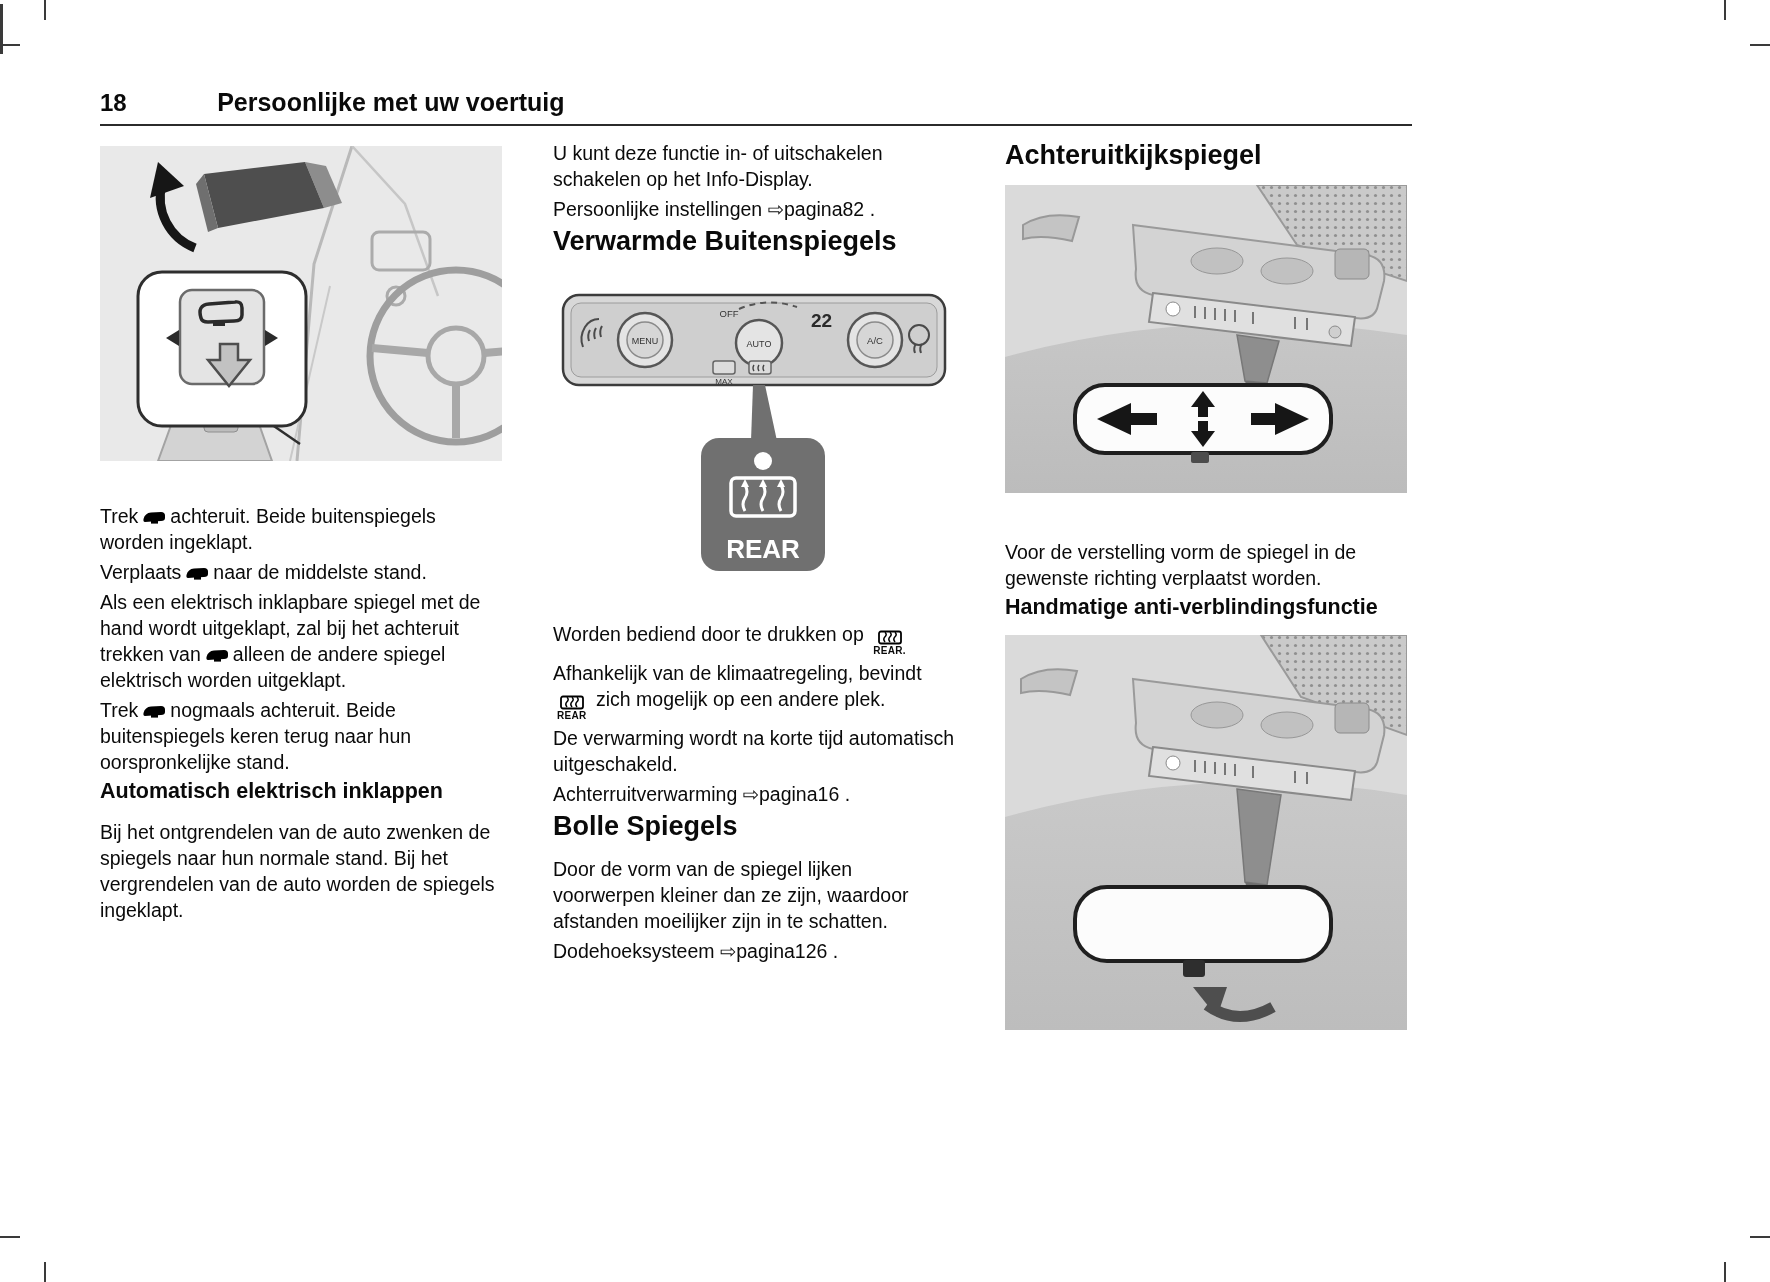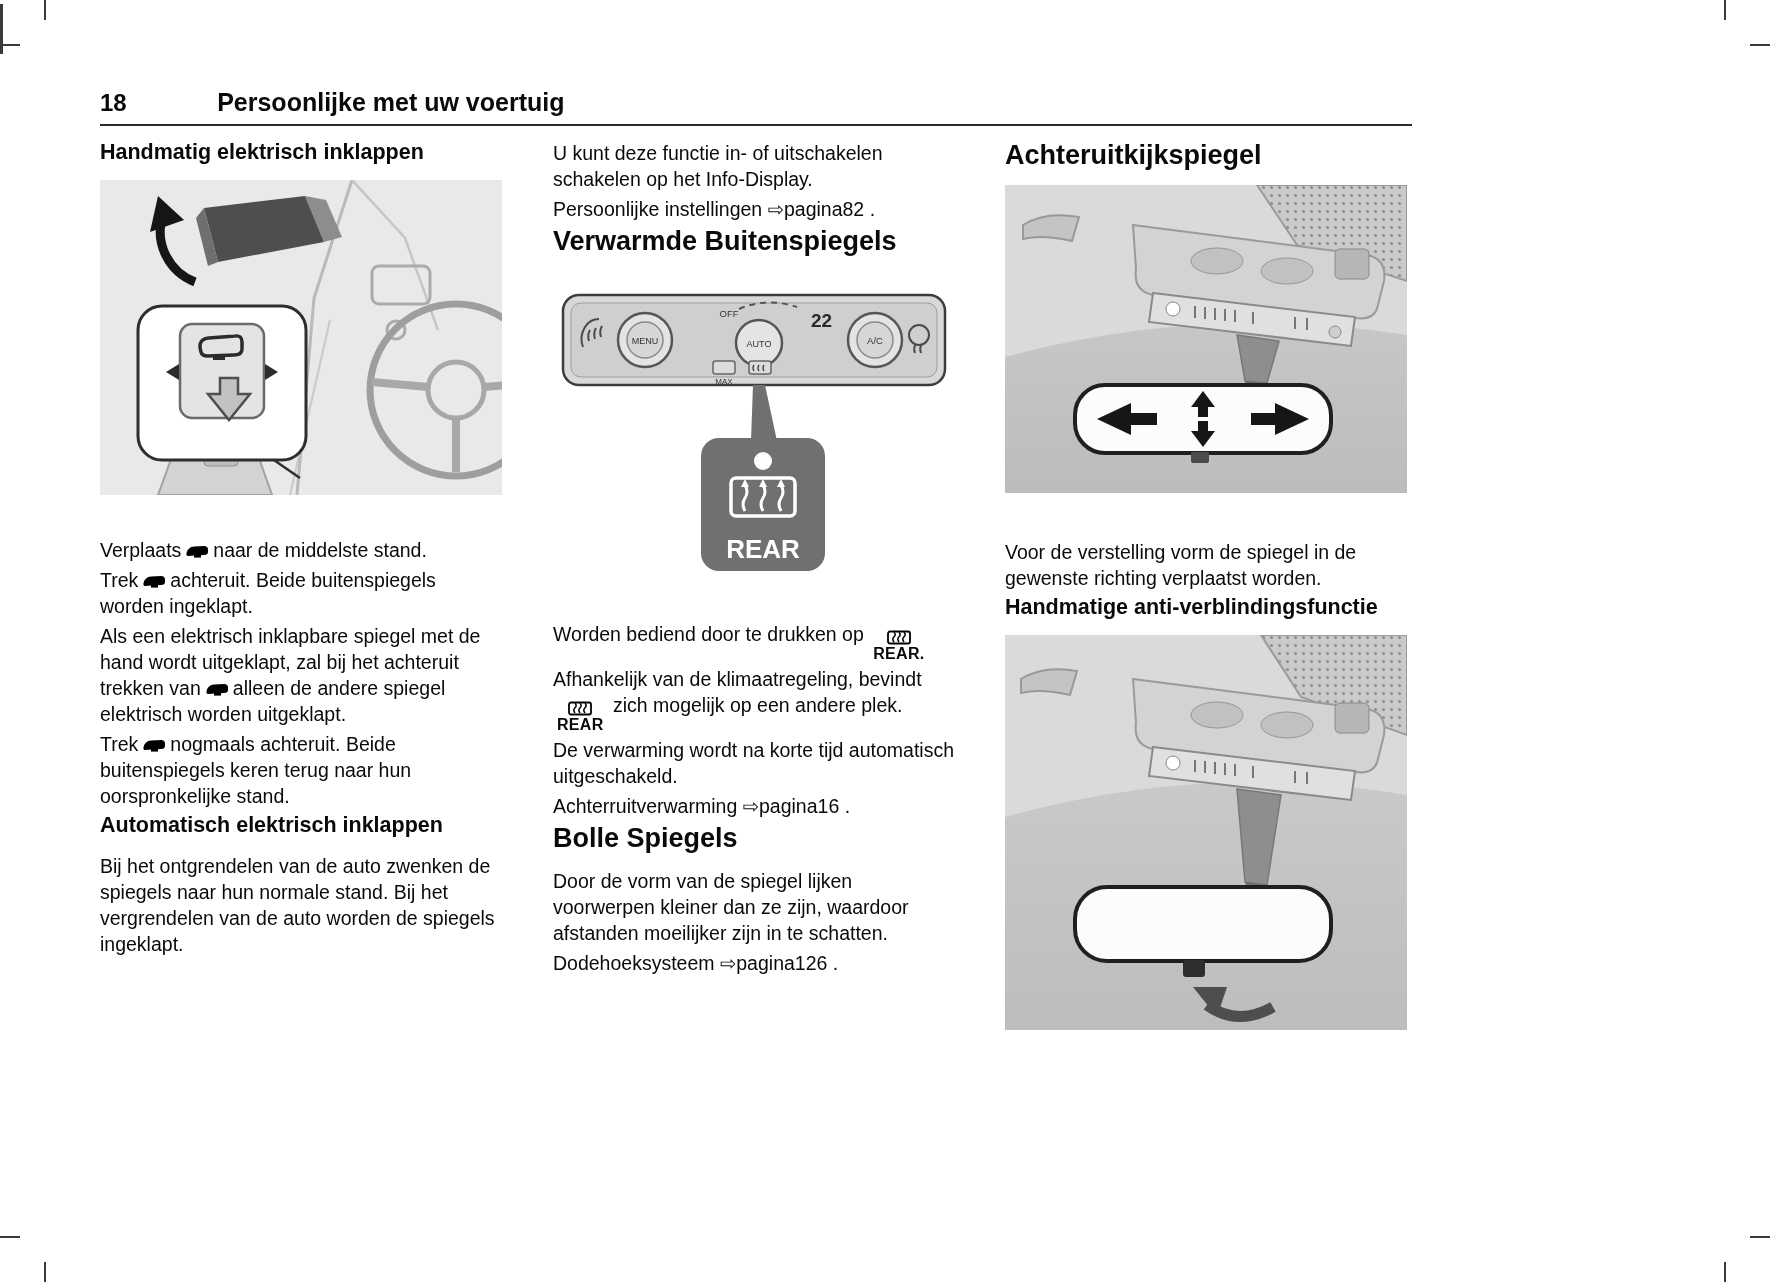--- a/index.html
+++ b/index.html
@@ -23,21 +23,21 @@
   .figure{margin:0;padding:0;}
   .fig1{margin:6px 0 38px 0;}
   .fig2{margin:18px 0 42px 0;}
   .fig3{margin:6px 0 42px 0;}
   .fig4{margin:6px 0 0 0;}
   .mt18{margin-top:18px;}
   
   .mirror-ic{display:inline-block;vertical-align:-1px;margin:0 4px;line-height:0;}
   
   .rear-stack{display:inline-flex;flex-direction:column;align-items:center;vertical-align:-4px;margin:0 4px;line-height:1;}
-  .rear-stack .lbl{font-size:16px;font-weight:bold;letter-spacing:.3px;margin-top:1px;}
+  .rear-stack .lbl{font-size:10px;font-weight:bold;letter-spacing:.3px;margin-top:1px;}
   .ref{white-space:nowrap;}
   svg text{font-family:"Liberation Sans",sans-serif;}
 </style>
 </head>
 <body>
 
 <div class="crop" style="left:44px;top:0;width:2px;height:20px;"></div>
 <div class="crop" style="left:0;top:44px;width:20px;height:2px;"></div>
 <div class="crop" style="left:0;top:4px;width:3px;height:50px;"></div>
 <div class="crop" style="left:1724px;top:0;width:2px;height:20px;"></div>
@@ -47,21 +47,20 @@
 <div class="crop" style="left:1724px;top:1262px;width:2px;height:20px;"></div>
 <div class="crop" style="left:1750px;top:1236px;width:20px;height:2px;"></div>
 
 <header class="page-header">
   <span class="pagenum">18</span>
   <span class="chapter">Persoonlijke met uw voertuig</span>
 </header>
 <div class="header-rule"></div>
 
 <section class="col" id="col1">
-  <h3 class="sub">Handmatig elektrisch inklappen</h3>
 
   <figure class="figure fig1">
     <svg width="402" height="315" viewBox="0 0 402 315">
       <rect width="402" height="315" fill="#e9e9e9"></rect>
 
       <path d="M252 0 L214 118 L197 315" stroke="#b9b9b9" stroke-width="3" fill="none"></path>
       <path d="M252 0 L305 58 L338 150" stroke="#c6c6c6" stroke-width="2.5" fill="none"></path>
       <path d="M230 140 L190 315" stroke="#c9c9c9" stroke-width="2" fill="none"></path>
       <rect x="272" y="86" width="58" height="38" rx="7" fill="none" stroke="#ababab" stroke-width="3"></rect>
       <circle cx="296" cy="150" r="9" fill="none" stroke="#ababab" stroke-width="3"></circle>
@@ -95,30 +94,30 @@
         <path d="M101 172 q-4 -13 8 -14 l26 -2 q7 -1 7 6 l0 7 q0 6 -8 6 l-26 1 q-6 0 -7 -4 z" fill="none" stroke="#2b2b2b" stroke-width="3.5"></path>
         <rect x="113" y="176" width="12" height="4" fill="#2b2b2b"></rect>
         <polygon points="66,192 79,184 79,200" fill="#2b2b2b"></polygon>
         <polygon points="178,192 165,184 165,200" fill="#2b2b2b"></polygon>
         <polygon points="120,198 138,198 138,214 150,214 129,240 108,214 120,214" fill="#c2c2c2" stroke="#4e4e4e" stroke-width="2.5"></polygon>
       </g>
     </svg>
   </figure>
 
   <p class="body">
+    <span>Trek</span><span class="mirror-ic"><svg width="24" height="14" viewBox="0 0 24 14">
+          <path d="M3 12 Q1 12 1.5 9 Q3 3 9 2.5 L19 2 Q23 2 23 5.5 L23 8 Q23 11 19 11 L10 11.5 Z" fill="#000"></path>
+          <rect x="9" y="11" width="7" height="2.6" fill="#000"></rect>
+        </svg></span><span>achteruit. Beide buitenspiegels worden ingeklapt.</span>
+  </p>
+  <p class="body">
     <span>Verplaats</span><span class="mirror-ic"><svg width="24" height="14" viewBox="0 0 24 14">
           <path d="M3 12 Q1 12 1.5 9 Q3 3 9 2.5 L19 2 Q23 2 23 5.5 L23 8 Q23 11 19 11 L10 11.5 Z" fill="#000"></path>
           <rect x="9" y="11" width="7" height="2.6" fill="#000"></rect>
         </svg></span><span>naar de middelste stand.</span>
-  </p>
-  <p class="body">
-    <span>Trek</span><span class="mirror-ic"><svg width="24" height="14" viewBox="0 0 24 14">
-          <path d="M3 12 Q1 12 1.5 9 Q3 3 9 2.5 L19 2 Q23 2 23 5.5 L23 8 Q23 11 19 11 L10 11.5 Z" fill="#000"></path>
-          <rect x="9" y="11" width="7" height="2.6" fill="#000"></rect>
-        </svg></span><span>achteruit. Beide buitenspiegels worden ingeklapt.</span>
   </p>
   <p class="body">
     <span>Als een elektrisch inklapbare spiegel met de hand wordt uitgeklapt, zal bij het achteruit trekken van</span><span class="mirror-ic"><svg width="24" height="14" viewBox="0 0 24 14">
           <path d="M3 12 Q1 12 1.5 9 Q3 3 9 2.5 L19 2 Q23 2 23 5.5 L23 8 Q23 11 19 11 L10 11.5 Z" fill="#000"></path>
           <rect x="9" y="11" width="7" height="2.6" fill="#000"></rect>
         </svg></span><span>alleen de andere spiegel elektrisch worden uitgeklapt.</span>
   </p>
   <p class="body">
     <span>Trek</span><span class="mirror-ic"><svg width="24" height="14" viewBox="0 0 24 14">
           <path d="M3 12 Q1 12 1.5 9 Q3 3 9 2.5 L19 2 Q23 2 23 5.5 L23 8 Q23 11 19 11 L10 11.5 Z" fill="#000"></path>

